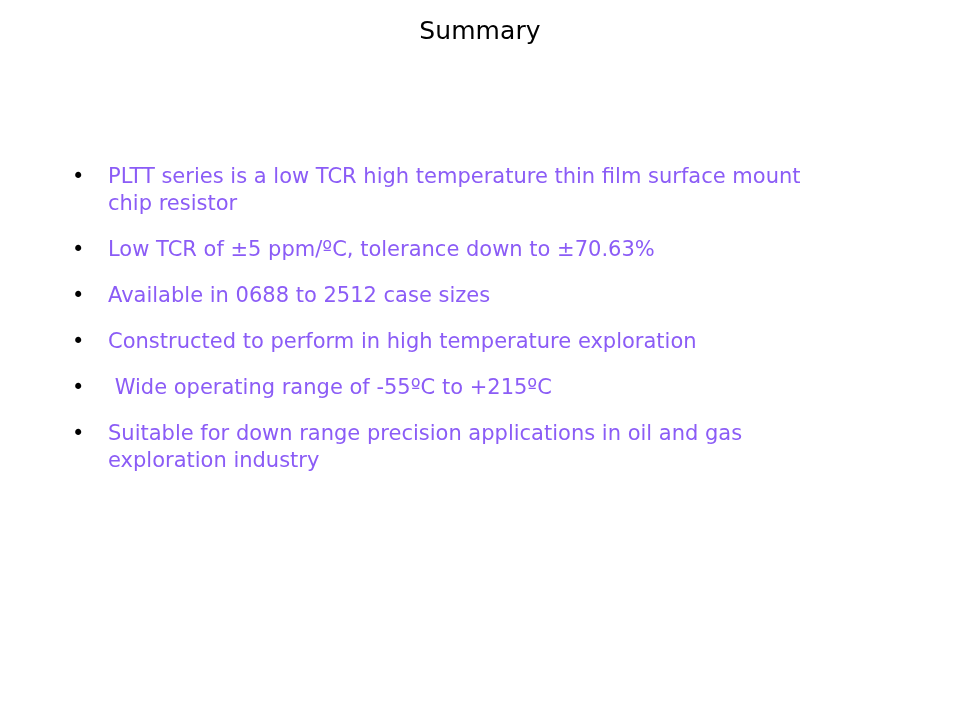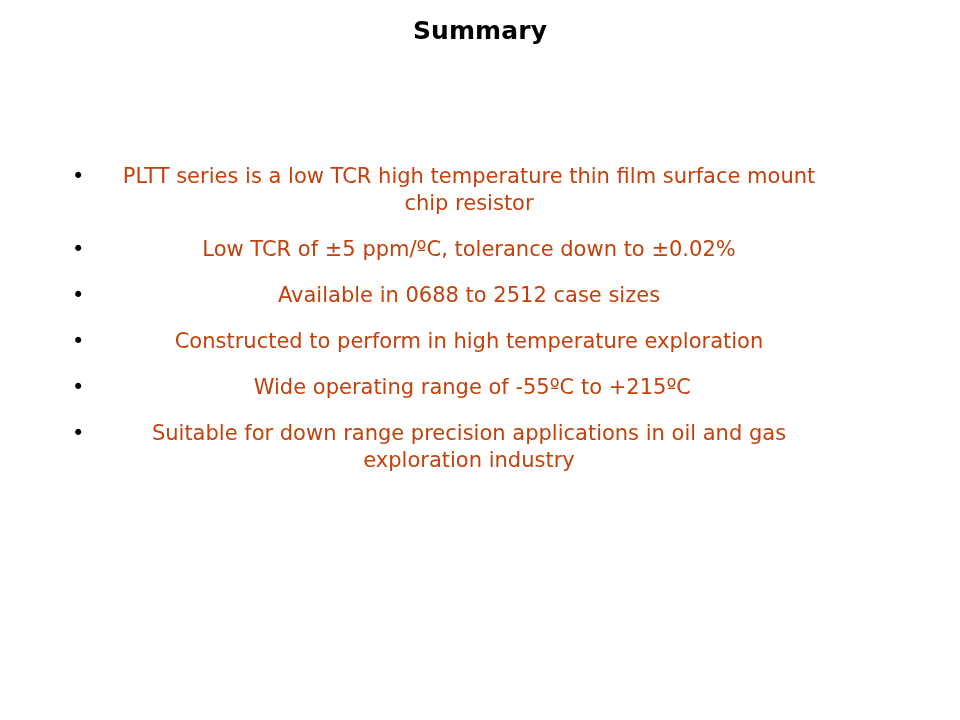--- a/index.html
+++ b/index.html
@@ -24,21 +24,21 @@
   }
 
   .slide-title {
     position: absolute;
     left: 0;
     top: 16px;
     width: 960px;
     text-align: center;
     font-family: "DejaVu Sans", sans-serif;
     font-size: 25px;
-    font-weight: bold;
+    font-weight: normal;
     letter-spacing: 0.1px;
     color: #000000;
     line-height: 1.2;
   }
 
   .body-block {
     position: absolute;
     left: 68px;
     top: 163px;
     width: 800px;
@@ -62,43 +62,42 @@
     color: #000000;
     text-align: left;
     padding-left: 4px;
     box-sizing: border-box;
   }
 
   .bullet-text {
     flex: 1 1 auto;
     font-size: 21px;
     line-height: 27px;
-    color: #c2410c;
+    color: #8b5cf6;
     white-space: pre-wrap;
     max-width: 722px;
-    text-align: center;
   }
 </style>
 </head>
 <body>
 
 <div class="slide">
 
   <div class="slide-title">Summary</div>
 
   <div class="body-block">
 
     <div class="bullet-row">
       <span class="bullet-marker">•</span>
       <span class="bullet-text">PLTT series is a low TCR high temperature thin film surface mount chip resistor</span>
     </div>
 
     <div class="bullet-row">
       <span class="bullet-marker">•</span>
-      <span class="bullet-text">Low TCR of ±5 ppm/ºC, tolerance down to ±0.02%</span>
+      <span class="bullet-text">Low TCR of ±5 ppm/ºC, tolerance down to ±70.63%</span>
     </div>
 
     <div class="bullet-row">
       <span class="bullet-marker">•</span>
       <span class="bullet-text">Available in 0688 to 2512 case sizes</span>
     </div>
 
     <div class="bullet-row">
       <span class="bullet-marker">•</span>
       <span class="bullet-text">Constructed to perform in high temperature exploration</span>

